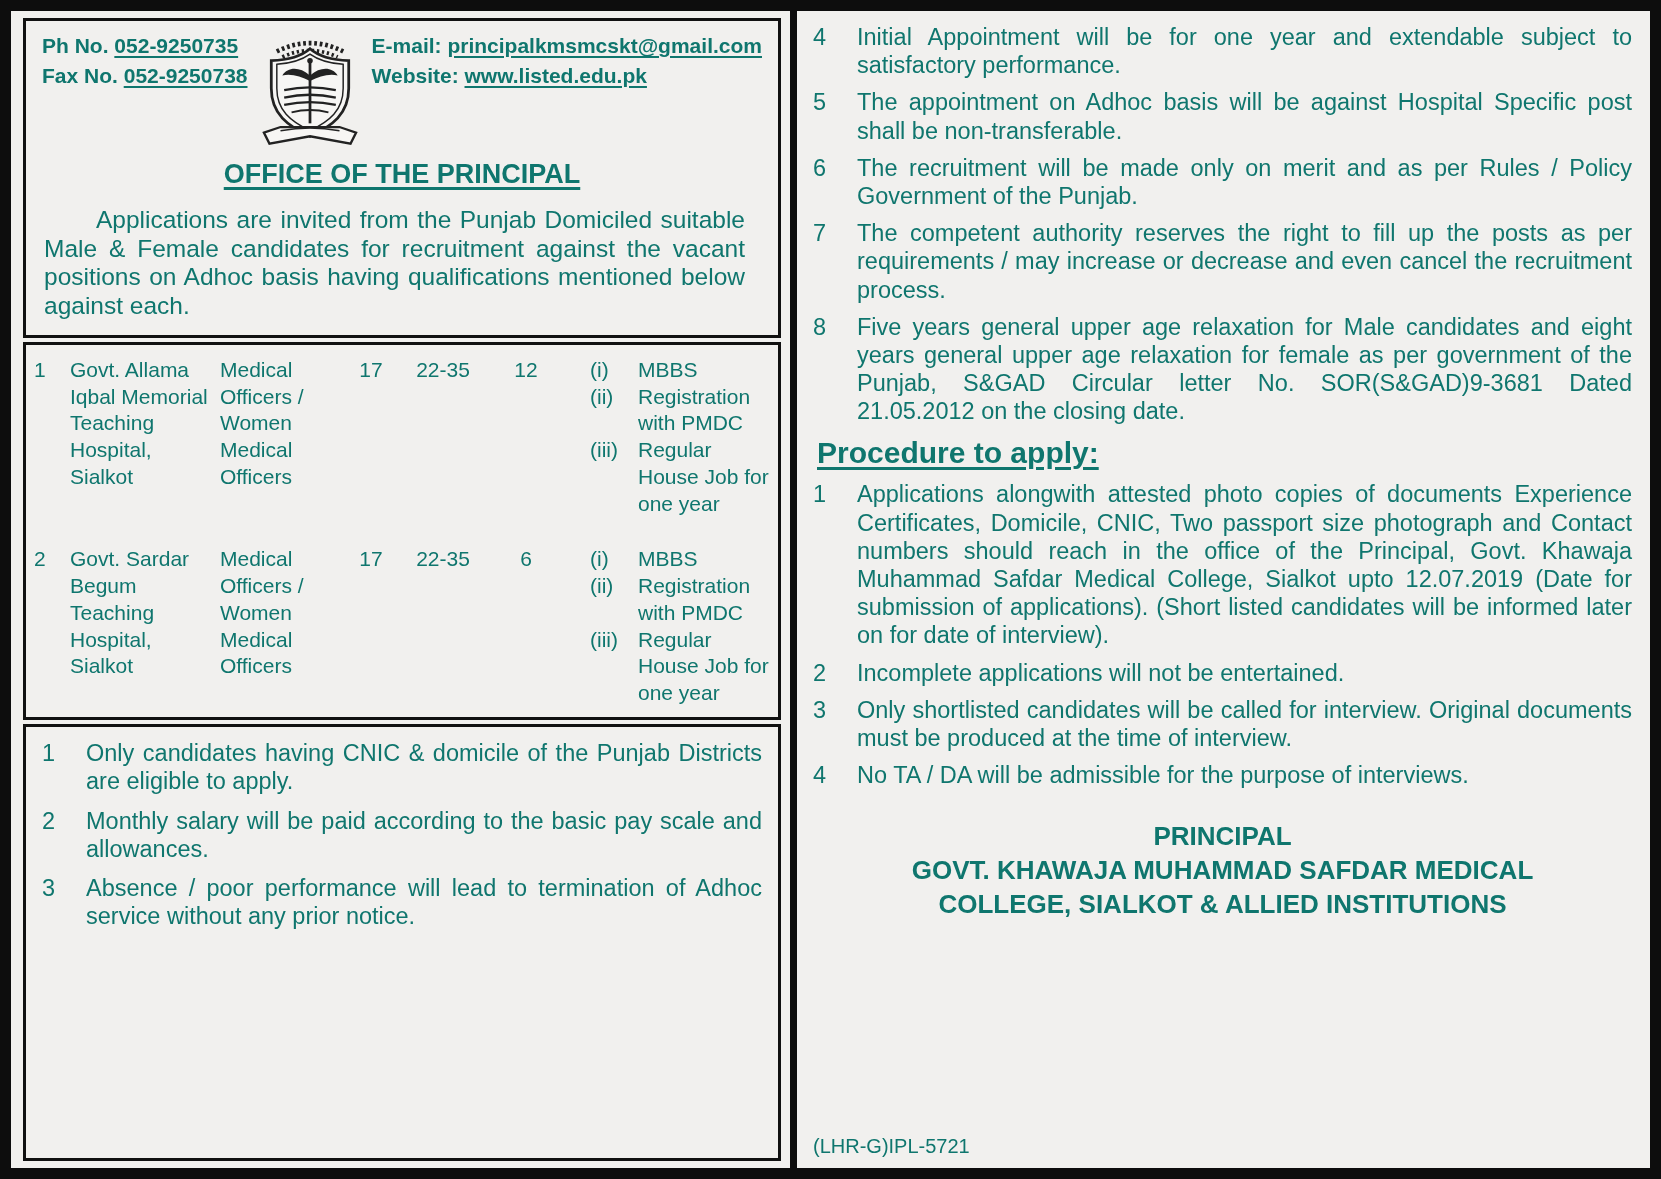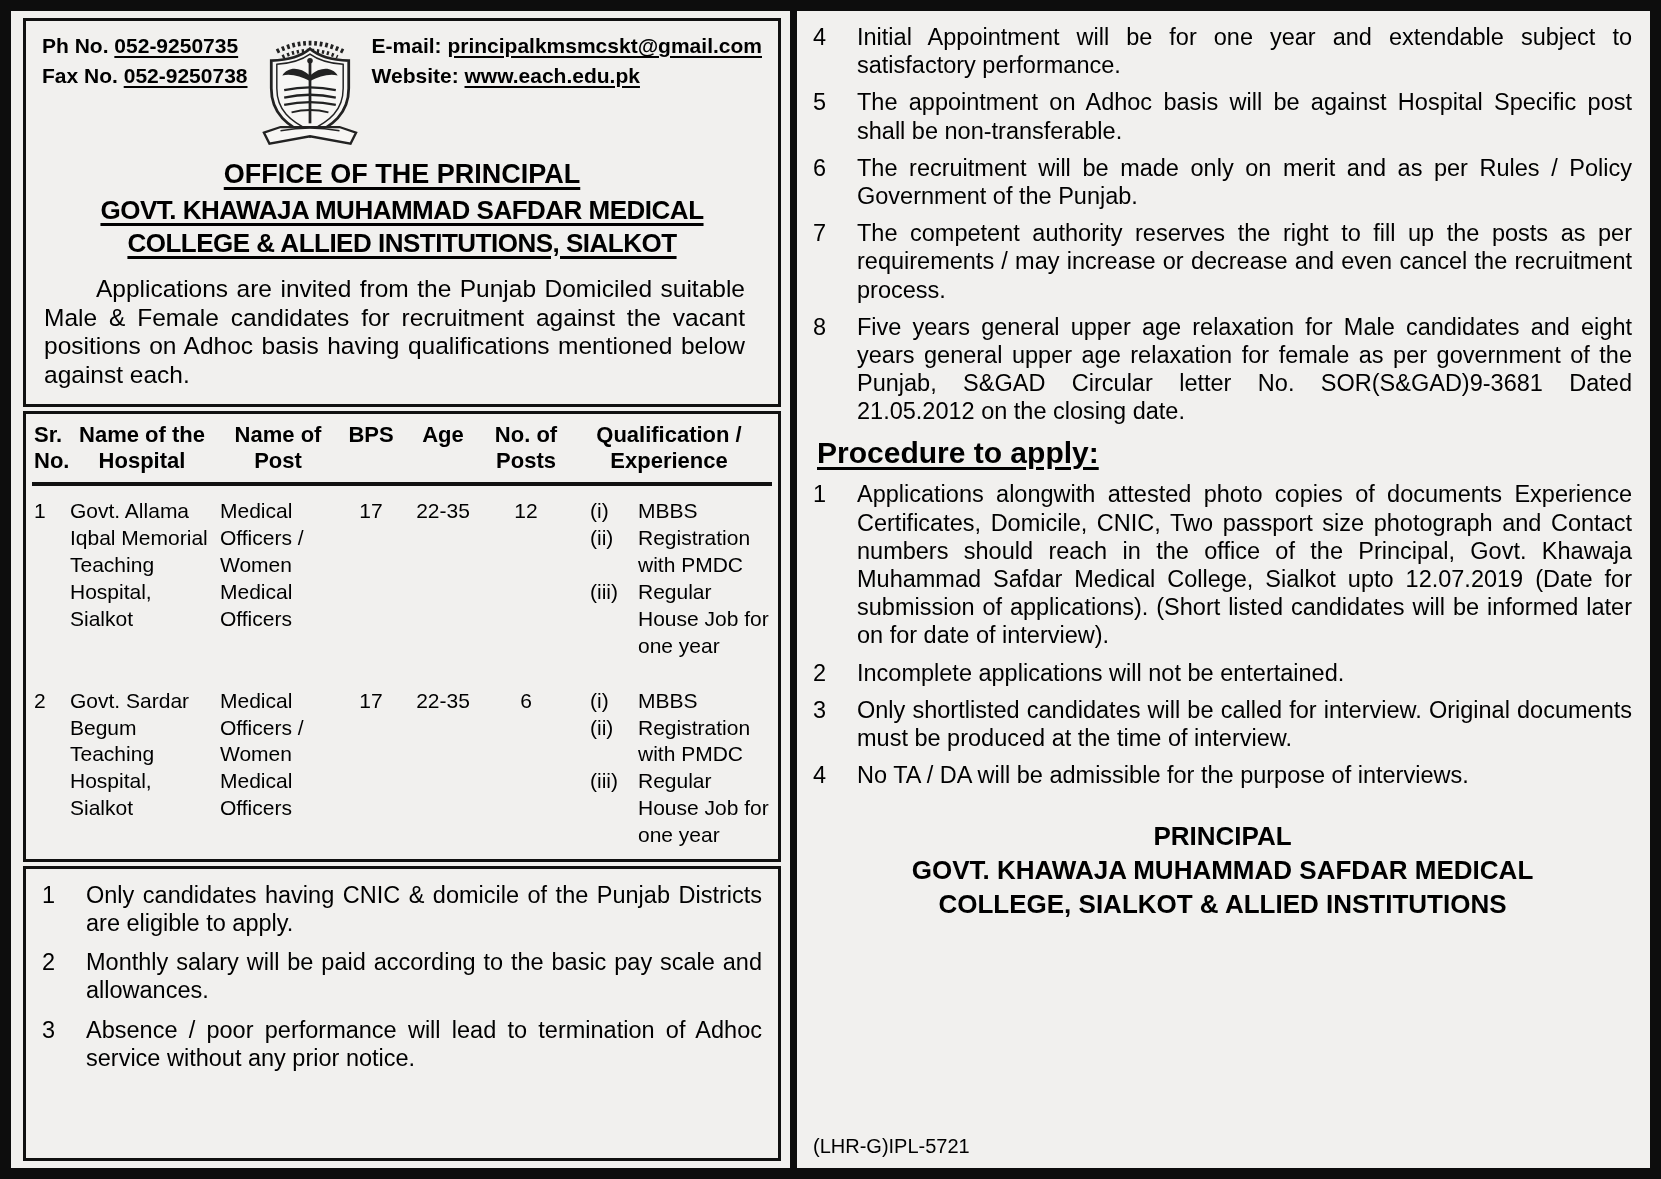--- a/index.html
+++ b/index.html
@@ -3,21 +3,21 @@
 <meta charset="utf-8">
 <style>
   html,body{margin:0;padding:0;background:#cfcfcf;}
   *{box-sizing:border-box;}
   .ad{
     width:1661px;height:1179px;
     background:#f1f0ee;
     border:11px solid #0d0d0d;
     display:flex;
     font-family:"Liberation Sans","DejaVu Sans",sans-serif;
-    color:#000000;
+    color:#0f766e;
     position:relative;
     overflow:hidden;
   }
   
   .col-left{width:779px;flex:none;padding:7px 9px 7px 12px;display:flex;flex-direction:column;gap:4px;}
   .box{border:3px solid #111;background:#f1f0ee;}
   .box-head{padding:10px 16px 12px 16px;}
   .head-row{display:flex;justify-content:space-between;align-items:flex-start;}
   .contact{font-weight:bold;font-size:21px;line-height:1.45;white-space:nowrap;}
   .contact .val{text-decoration:underline;text-decoration-thickness:2px;text-underline-offset:3px;}
@@ -99,40 +99,30 @@
           </svg>
         </div>
 
         <div class="contact">
           <div>
             <span>E-mail:</span>
             <span class="val">principalkmsmcskt@gmail.com</span>
           </div>
           <div>
             <span>Website:</span>
-            <span class="val">www.each.edu.pk</span>
+            <span class="val">www.listed.edu.pk</span>
           </div>
         </div>
       </div>
 
       <div class="title1">OFFICE OF THE PRINCIPAL</div>
-      <div class="title2">GOVT. KHAWAJA MUHAMMAD SAFDAR MEDICAL COLLEGE &amp; ALLIED INSTITUTIONS, SIALKOT</div>
       <p class="intro">Applications are invited from the Punjab Domiciled suitable Male &amp; Female candidates for recruitment against the vacant positions on Adhoc basis having qualifications mentioned below against each.</p>
     </div>
 
     <div class="box box-table">
-      <div class="thead">
-        <div class="c-sr">Sr. No.</div>
-        <div class="c-hosp">Name of the Hospital</div>
-        <div class="c-post">Name of Post</div>
-        <div class="c-bps">BPS</div>
-        <div class="c-age">Age</div>
-        <div class="c-posts">No. of Posts</div>
-        <div class="c-qual">Qualification / Experience</div>
-      </div>
 
       <div class="trow">
         <div class="c-sr">1</div>
         <div class="c-hosp">Govt. Allama Iqbal Memorial Teaching Hospital, Sialkot</div>
         <div class="c-post">Medical Officers / Women Medical Officers</div>
         <div class="c-bps">17</div>
         <div class="c-age">22-35</div>
         <div class="c-posts">12</div>
         <div class="c-qual">
           <div class="qitem">

